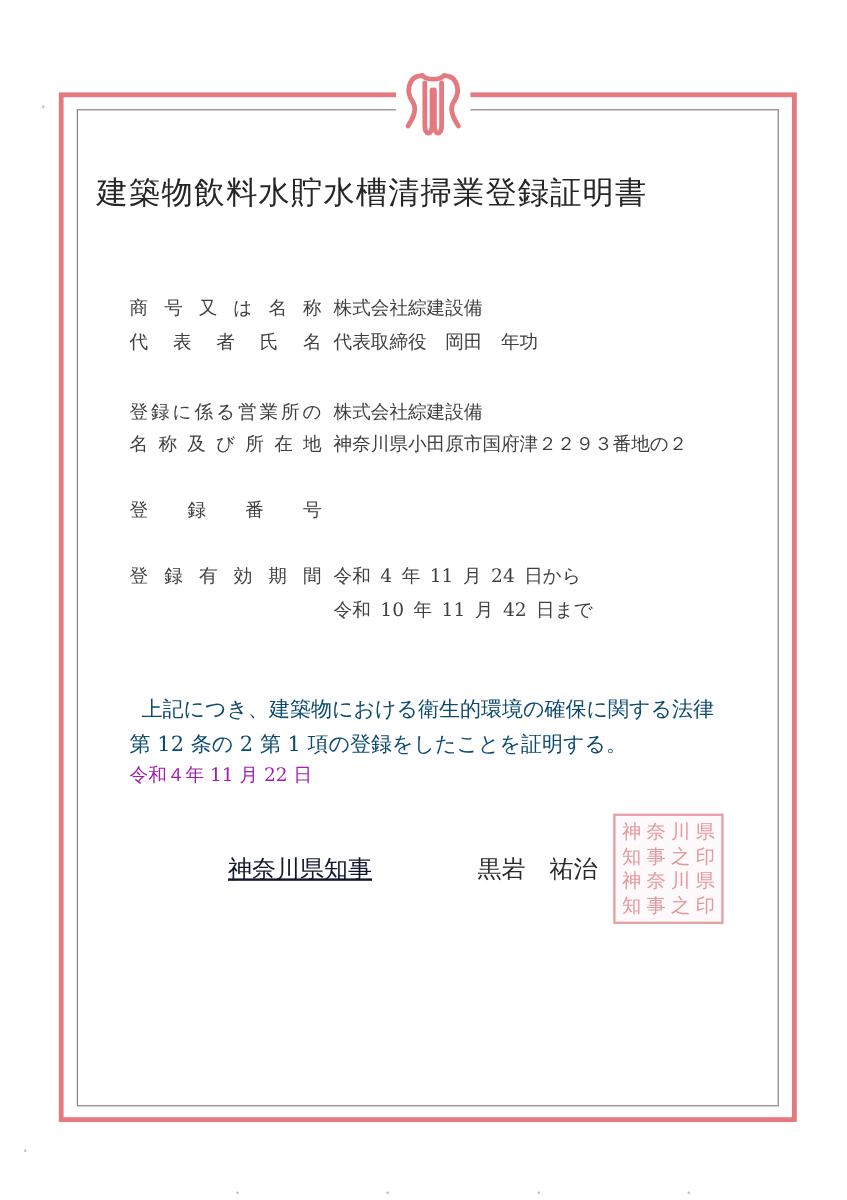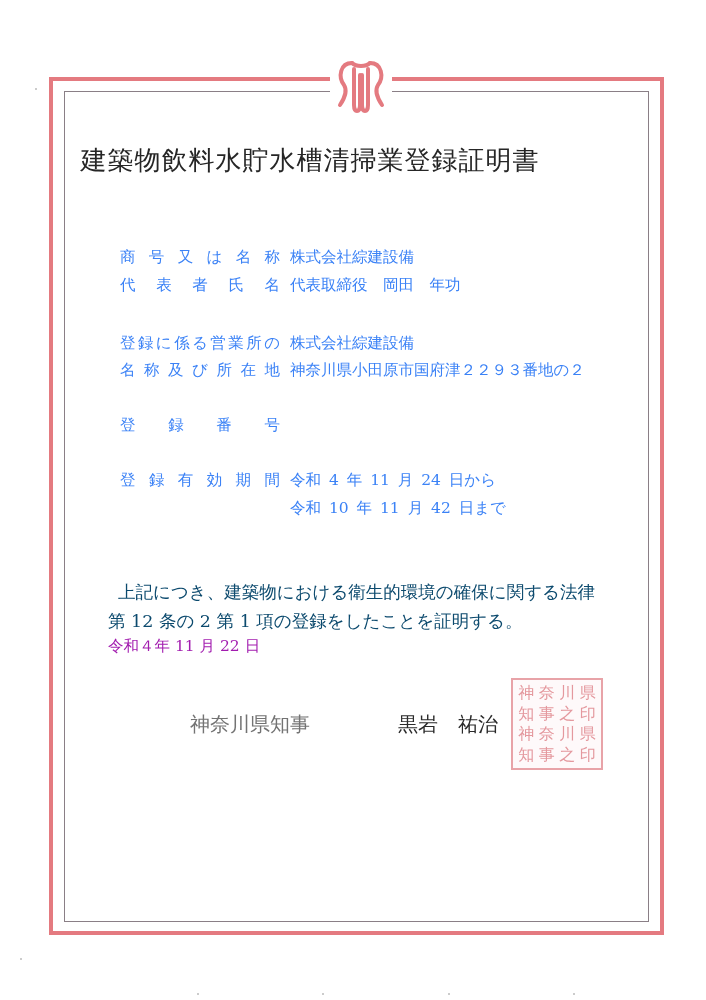--- a/index.html
+++ b/index.html
@@ -46,24 +46,24 @@
       left: 0;
       width: 620px;
       top: 143px;
       text-align: center;
       font-size: 26px;
       letter-spacing: 1px;
       color: #262626;
     }
     .row {
       position: absolute;
-      left: 120px;
+      left: 108px;
       font-size: 15.5px;
       white-space: nowrap;
-      color: #3b82f6;
+      color: #404040;
     }
     .label {
       display: inline-block;
       width: 160px;
       text-align: justify;
       text-align-last: justify;
     }
     .value {
       position: absolute;
       left: 170px;
@@ -83,21 +83,22 @@
       left: 108px;
       top: 636px;
       font-size: 15.5px;
       color: #a21caf;
     }
     .governor {
       position: absolute;
       left: 190px;
       top: 711px;
       font-size: 20px;
-      color: #737373;
+      color: #0f172a;
+      text-decoration: underline;
     }
     .governor-name {
       position: absolute;
       left: 398px;
       top: 711px;
       font-size: 20px;
       color: #2a2a2a;
       word-spacing: 14px;
     }
     .seal {

